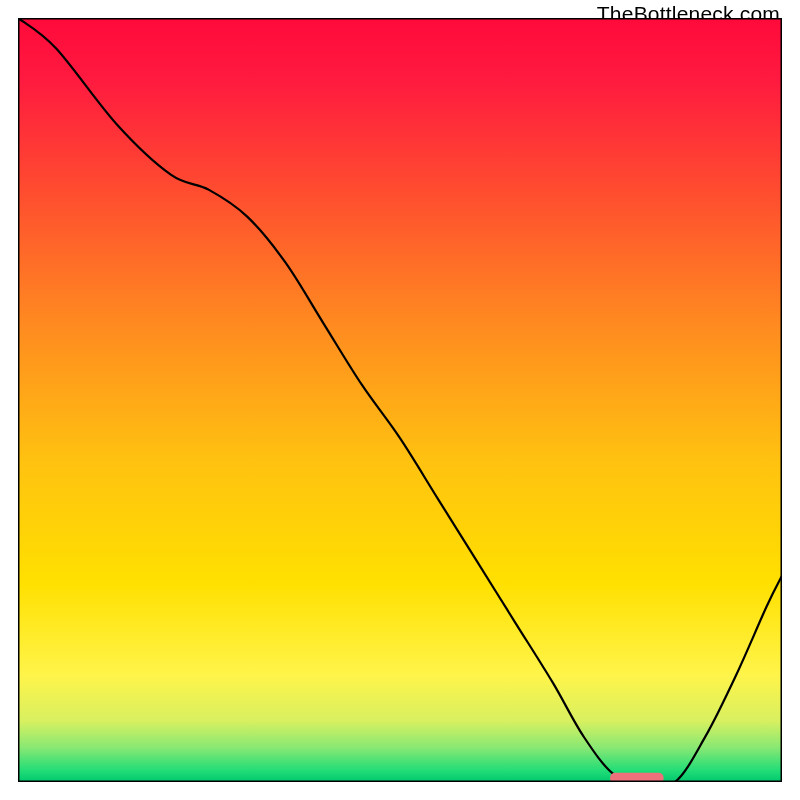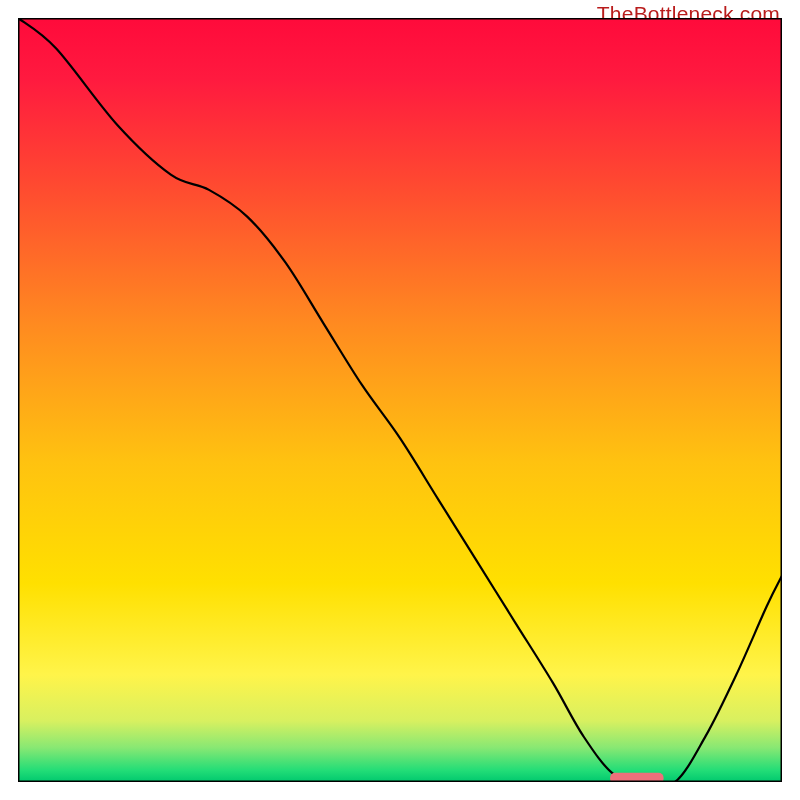--- a/index.html
+++ b/index.html
@@ -17,21 +17,21 @@
     width: 764px;
     height: 764px;
     box-sizing: border-box;
   }
   .watermark {
     position: absolute;
     top: 2px;
     right: 20px;
     font-size: 21px;
     font-weight: 500;
-    color: #b91c1c;
+    color: #000000;
     font-family: Arial, Helvetica, sans-serif;
     letter-spacing: 0.2px;
   }
   svg {
     display: block;
   }
 </style>
 </head>
 <body>
 

